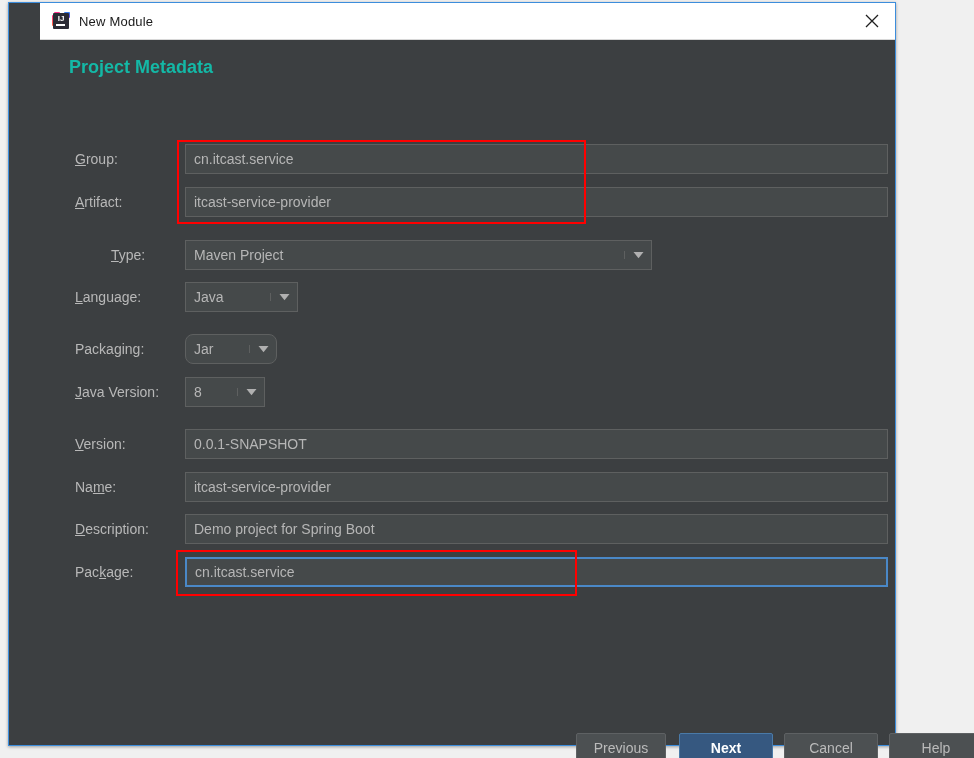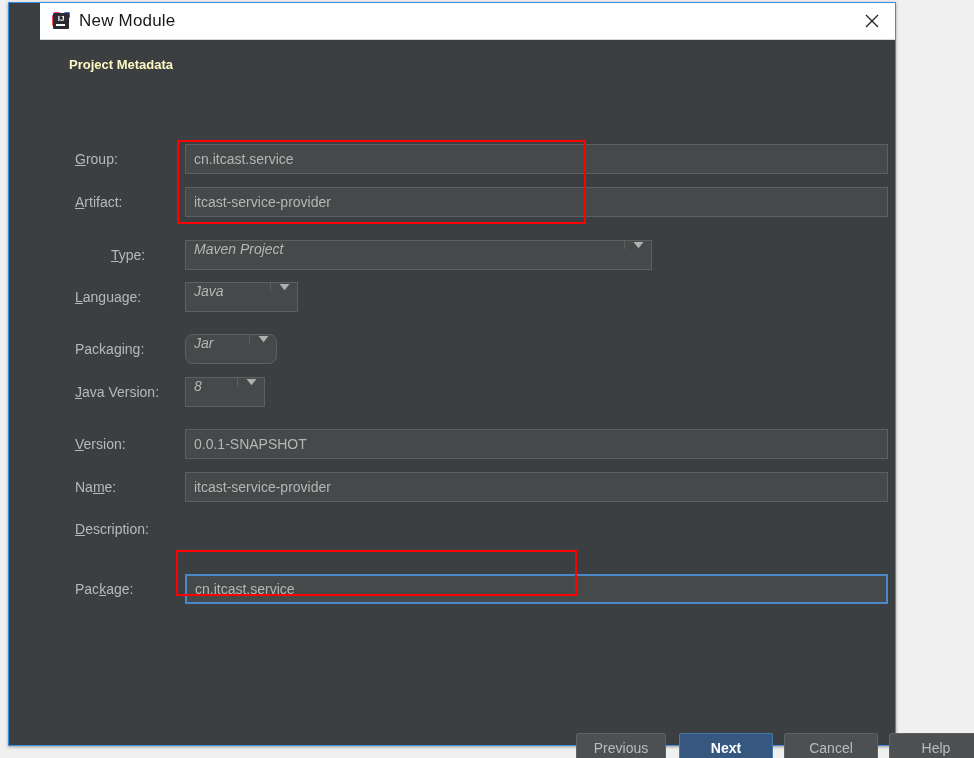--- a/index.html
+++ b/index.html
@@ -81,21 +81,21 @@
     text-align: center;
   }
   #app-icon .ij-bar {
     position: absolute;
     left: 4px; top: 12px;
     width: 9px; height: 2px;
     background: #ffffff;
   }
   #title-text {
     margin-left: 9px;
-    font-size: 17px;
+    font-size: 13px;
     color: #1a1a1a;
     letter-spacing: 0.2px;
   }
   #close-btn {
     position: absolute;
     right: 0px;
     top: 0px;
     width: 46px;
     height: 36px;
     display: flex;
@@ -110,23 +110,23 @@
     position: relative;
     height: 705px;
     background: #3c3f41;
     color: #bbbbbb;
   }
 
   #section-title {
     position: absolute;
     left: 29px;
     top: 17px;
-    font-size: 13px;
+    font-size: 18px;
     font-weight: bold;
-    color: #fef9c3;
+    color: #14b8a6;
   }
 
   .row {
     position: absolute;
     left: 0;
     height: 30px;
   }
   .lbl {
     position: absolute;
     font-size: 14px;
@@ -160,23 +160,22 @@
 
   .combo {
     position: absolute;
     left: 145px;
     top: 0;
     height: 30px;
     box-sizing: border-box;
     background: #45494a;
     border: 1px solid #5e6060;
     display: flex;
-    align-items: flex-start;
+    align-items: center;
     overflow: hidden;
-    font-style: italic;
   }
   .combo .combo-value {
     flex: 1 1 auto;
     display: flex;
     align-items: center;
     padding-left: 8px;
     font-size: 14px;
     color: #b6b6b6;
     white-space: nowrap;
     overflow: hidden;
@@ -320,22 +319,23 @@
         <div class="row" style="top: 389px; width: 100%;">
           <div class="lbl" style="left: 35px;"><u>V</u>ersion:</div>
           <div class="field" style="width: 703px;">0.0.1-SNAPSHOT</div>
         </div>
         <div class="row" style="top: 432px; width: 100%;">
           <div class="lbl" style="left: 35px;">Na<u>m</u>e:</div>
           <div class="field" style="width: 703px;">itcast-service-provider</div>
         </div>
         <div class="row" style="top: 474px; width: 100%;">
           <div class="lbl" style="left: 35px;"><u>D</u>escription:</div>
-        </div>
-        <div class="row" style="top: 517px; width: 100%; margin-top: 17px;">
+          <div class="field" style="width: 703px;">Demo project for Spring Boot</div>
+        </div>
+        <div class="row" style="top: 517px; width: 100%;">
           <div class="lbl" style="left: 35px;">Pac<u>k</u>age:</div>
           <div class="field focused" style="width: 703px;">cn.itcast.service</div>
         </div>
       </div>
 
     <div id="annot-layer">
         <div class="annot" style="left: 137px; top: 100px; width: 409px; height: 84px; border-color: rgb(255, 0, 0);"></div>
         <div class="annot" style="left: 136px; top: 510px; width: 401px; height: 46px; border-color: rgb(255, 0, 0);"></div>
       </div>
 

